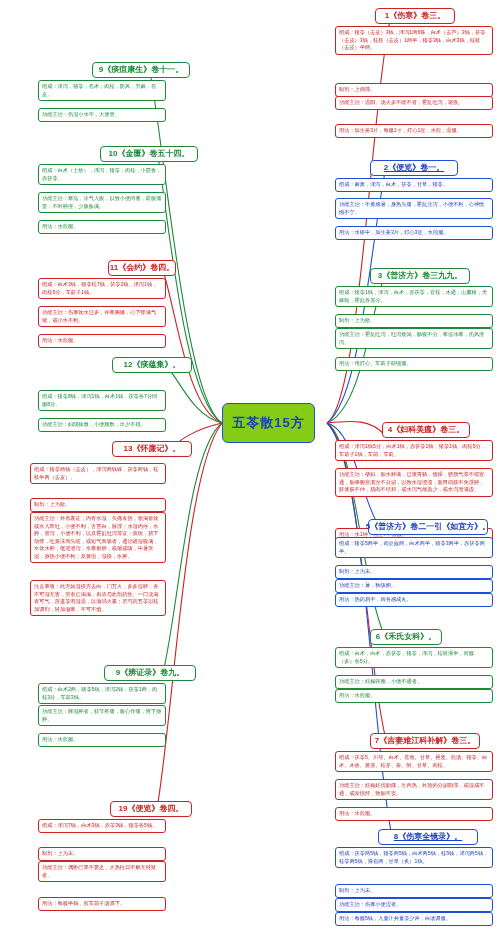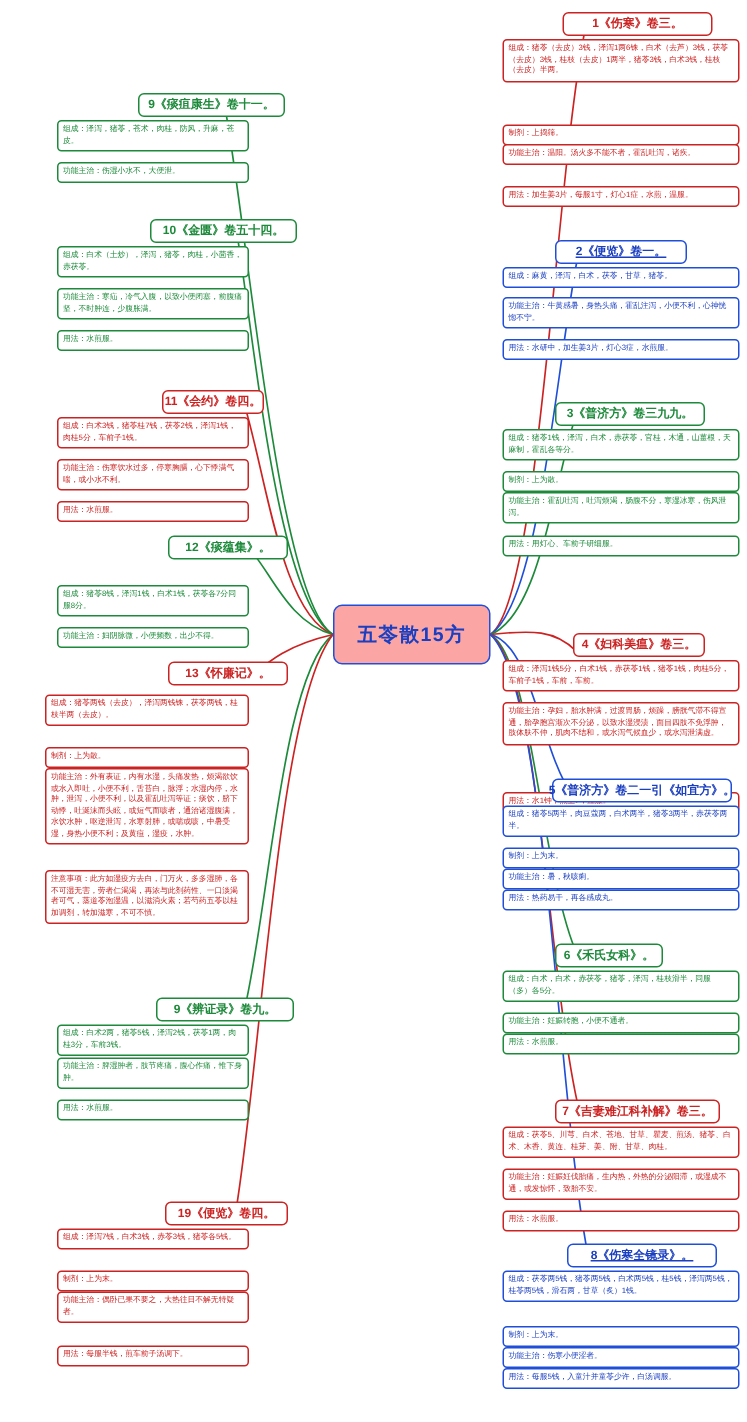--- a/index.html
+++ b/index.html
@@ -1,22 +1,22 @@
 <!DOCTYPE html>
 <html><head>
 <meta charset="utf-8">
 <style>
   html,body{margin:0;padding:0;background:#ffffff;}
   body{width:498px;height:948px;position:relative;font-family:"Liberation Sans","DejaVu Sans",sans-serif;overflow:hidden;}
   #canvas{position:absolute;left:0;top:0;width:498px;height:948px;}
   svg.links{position:absolute;left:0;top:0;width:498px;height:948px;pointer-events:none;}
   .node{position:absolute;box-sizing:border-box;}
   .center{
-    left:222px;top:403px;width:105px;height:40px;
-    border:1.6px solid #1f4fd8;border-radius:6px;background:#fca5a5;
+    left:222px;top:403px;width:93px;height:40px;
+    border:1.6px solid #1f4fd8;border-radius:6px;background:#84cc16;
     color:#1a3fc0;font-size:13px;font-weight:bold;
     display:flex;align-items:center;justify-content:center;letter-spacing:1px;
   }
   .branch-title{
     position:absolute;box-sizing:border-box;
     border:1px solid #1f4fd8;border-radius:4px;background:#ffffff;
     color:#1a3fc0;font-size:8px;font-weight:bold;
     display:flex;align-items:center;justify-content:center;
     padding:2px 4px;white-space:nowrap;line-height:1.2;
   }
@@ -53,21 +53,21 @@
     <path d="M222,423 C185,400 170,230 158,156" fill="none" stroke="#1c8a3a" stroke-width="1.1"></path>
     <path d="M222,423 C188,410 178,320 163,270" fill="none" stroke="#cc2222" stroke-width="1.1"></path>
     <path d="M222,423 C192,415 180,380 167,367" fill="none" stroke="#1c8a3a" stroke-width="1.1"></path>
     <path d="M222,423 C192,430 180,440 166,452" fill="none" stroke="#cc2222" stroke-width="1.1"></path>
     <path d="M222,423 C188,450 180,600 163,673" fill="none" stroke="#1c8a3a" stroke-width="1.1"></path>
     <path d="M222,423 C185,470 175,700 157,809" fill="none" stroke="#cc2222" stroke-width="1.1"></path>
   </svg>
 
   <div class="node center">五苓散15方</div>
 
-  <div class="branch-title red" style="left:375px;top:8px;width:100px;">1《伤寒》卷三。</div>
+  <div class="branch-title red" style="left:375px;top:8px;width:80px;">1《伤寒》卷三。</div>
   <div class="detail red" style="left:335px;top:26px;width:158px;">组成：猪苓（去皮）3钱，泽泻1两6铢，白术（去芦）3钱，茯苓（去皮）3钱，桂枝（去皮）1两半，猪苓3钱，白术3钱，桂枝（去皮）半两。</div>
   <div class="detail red" style="left:335px;top:83px;width:158px;">制剂：上捣筛。</div>
   <div class="detail red" style="left:335px;top:96px;width:158px;">功能主治：温阳。汤火多不能不者，霍乱吐泻，诸疾。</div>
   <div class="detail red" style="left:335px;top:124px;width:158px;">用法：加生姜3片，每服1寸，灯心1症，水煎，温服。</div>
 
   <div class="branch-title blue" style="left:370px;top:160px;width:88px;text-decoration:underline;">2《便览》卷一。</div>
   <div class="detail blue" style="left:335px;top:178px;width:158px;">组成：麻黄，泽泻，白术，茯苓，甘草，猪苓。</div>
   <div class="detail blue" style="left:335px;top:198px;width:158px;">功能主治：牛黄感暑，身热头痛，霍乱注泻，小便不利，心神恍惚不宁。</div>
   <div class="detail blue" style="left:335px;top:226px;width:158px;">用法：水研中，加生姜3片，灯心3症，水煎服。</div>
 

